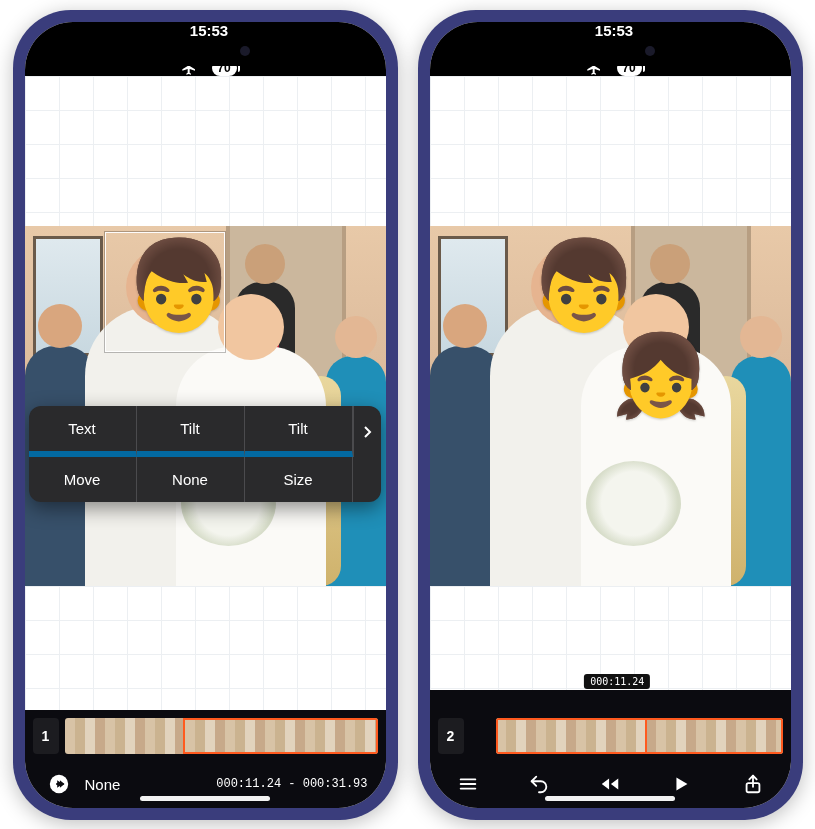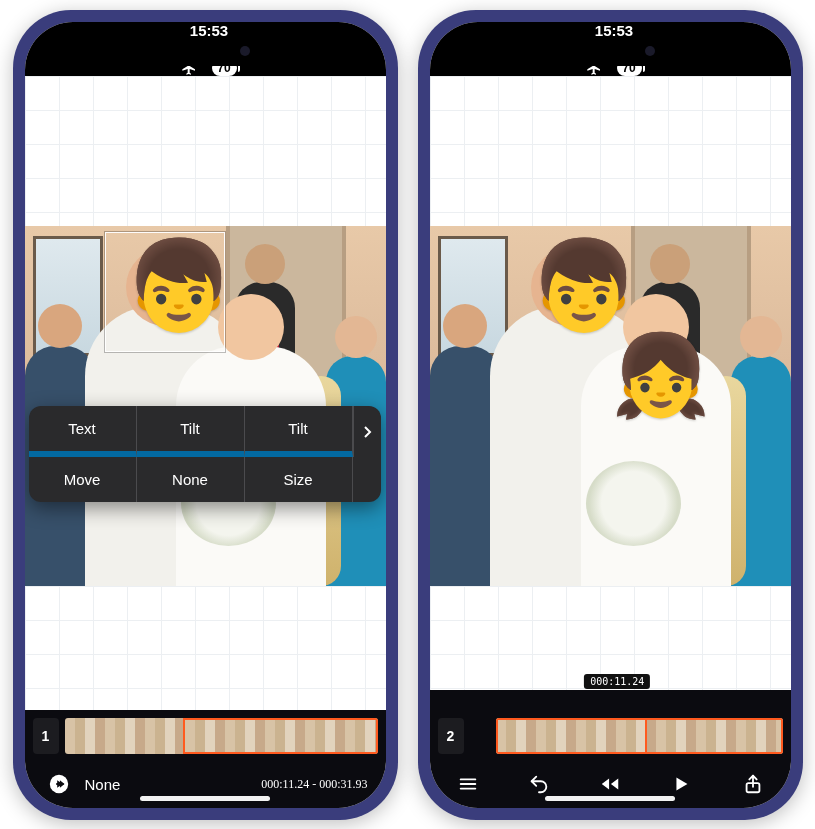--- a/index.html
+++ b/index.html
@@ -231,21 +231,21 @@
   }
 
   .toolbar{
     height:48px;
     display:flex; align-items:center;
     padding:0 18px;
     gap:10px;
   }
   .tb-left{ display:flex; align-items:center; gap:10px; flex:1; }
   .timecode{
-    font-family: Liberation Serif, serif;
+    font-family: Liberation Mono, monospace;
     font-size:12px; color:#fff;
     margin-left:auto;
     white-space:nowrap;
   }
 
   .toolbar2{
     height:48px;
     display:flex; align-items:center; justify-content:space-between;
     padding:0 22px;
   }

